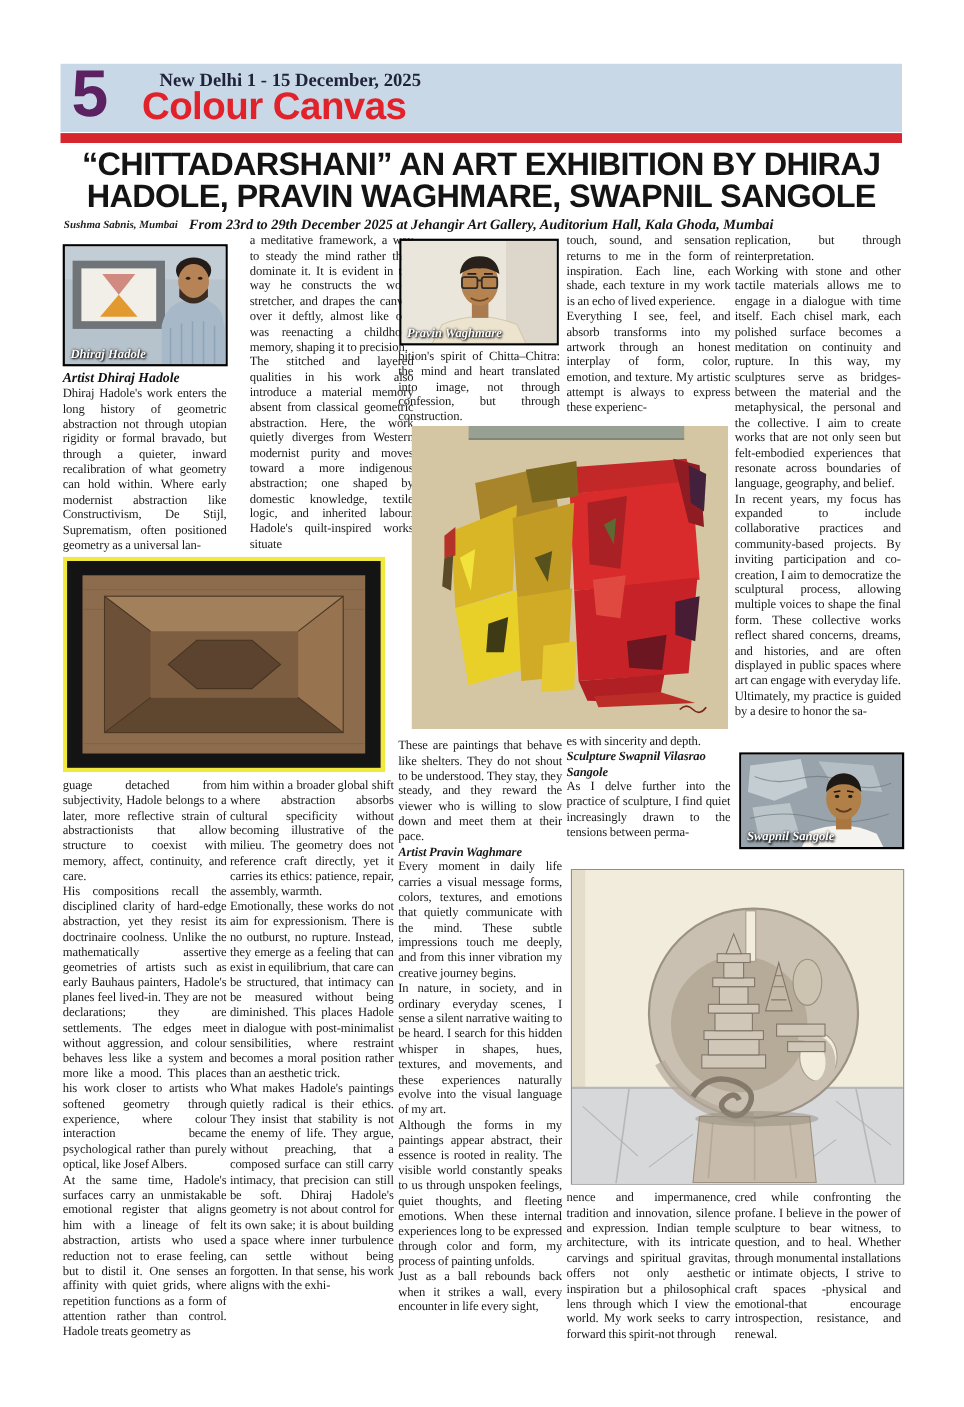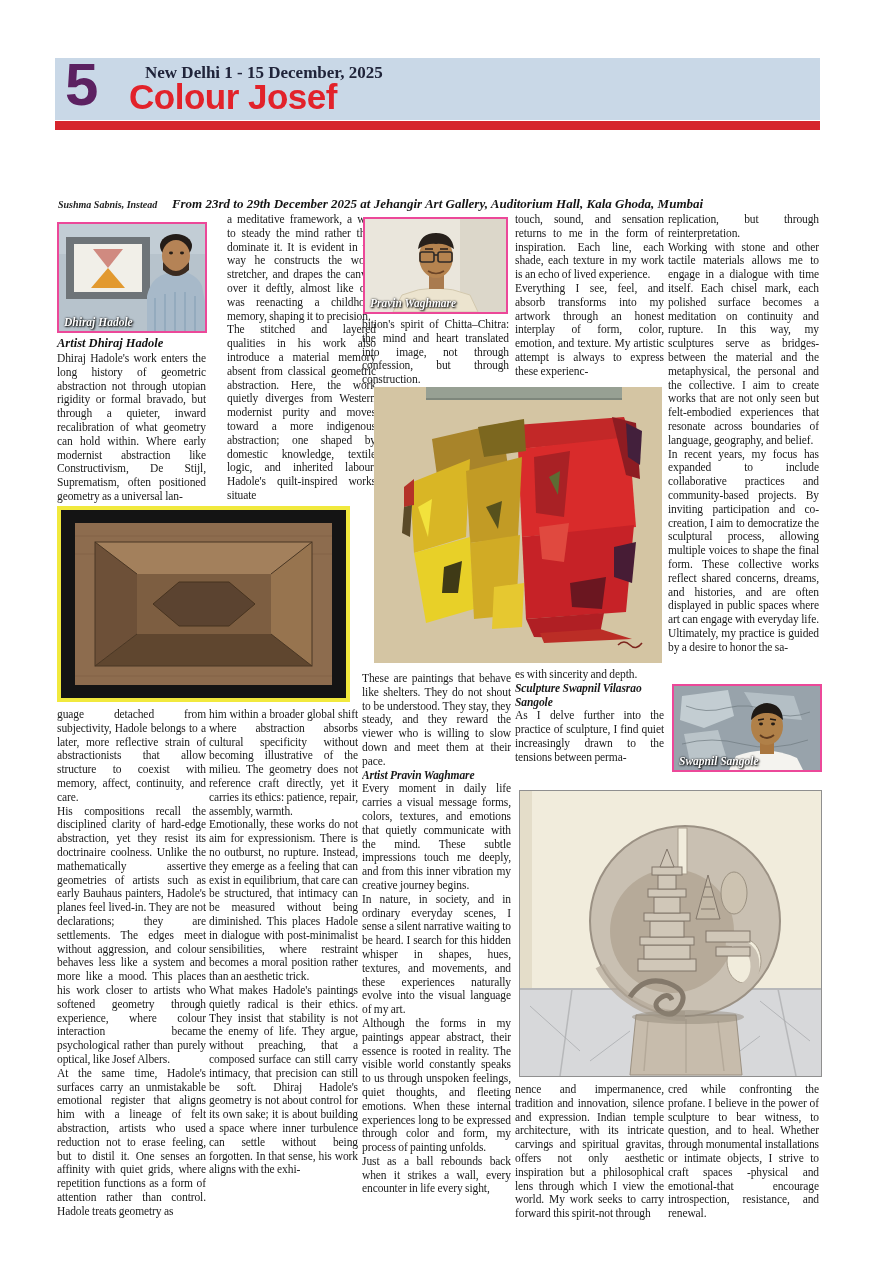--- a/index.html
+++ b/index.html
@@ -21,39 +21,40 @@
   .subhead{position:absolute;left:55px;top:196px;width:765px;text-align:center;
            font-size:13px;font-weight:bold;font-style:italic;color:#151515;}
   
   .tb{position:absolute;text-align:justify;font-size:11.5px;line-height:13.8px;
       letter-spacing:-0.1px;word-spacing:-0.3px;color:#191919;overflow:hidden;}
   .tb p{margin:0;}
   .ih{font-weight:bold;font-style:italic;text-align:left;}
   .colhead{position:absolute;font-size:12.5px;font-weight:bold;font-style:italic;color:#111;}
   
   .photo{position:absolute;overflow:hidden;}
-  .bordered{border:2px solid #ec4899;box-sizing:border-box;}
+  .bordered{border:2px solid #000000;box-sizing:border-box;}
   .thinborder{border:1px solid #8f8f8f;box-sizing:border-box;}
   .caption{position:absolute;left:5px;bottom:3px;font-style:italic;font-weight:bold;
            font-size:11.5px;color:#ffffff;text-shadow:0 0 2px #000,1px 1px 2px #000;z-index:3;}
   svg{display:block;}
 </style>
 </head>
 <body>
 
 <div class="page">
 
   <div class="masthead">
     <div class="m-num">5</div>
     <div class="m-date">New Delhi  1 - 15 December, 2025</div>
-    <div class="m-title">Colour Josef</div>
+    <div class="m-title">Colour Canvas</div>
   </div>
   <div class="redbar"></div>
 
-  <div class="byline">Sushma Sabnis, Instead</div>
+  <div class="headline">“CHITTADARSHANI” AN ART EXHIBITION BY DHIRAJ HADOLE, PRAVIN WAGHMARE, SWAPNIL SANGOLE</div>
+  <div class="byline">Sushma Sabnis, Mumbai</div>
   <div class="subhead">From 23rd to 29th December 2025 at Jehangir Art Gallery, Auditorium Hall, Kala Ghoda, Mumbai</div>
 
   <div class="photo bordered" style="left:57px;top:222px;width:150px;height:111px;">
     <svg width="146" height="107" viewBox="0 0 146 107">
       <rect width="146" height="107" fill="#b7c3cc"></rect>
       <rect x="0" y="0" width="146" height="30" fill="#c2cdd5"></rect>
       <rect x="7" y="13" width="84" height="62" fill="#6e7478"></rect>
       <rect x="15" y="20" width="68" height="48" fill="#f1efe8"></rect>
       <polygon points="34,25 64,25 49,44" fill="#d08a80"></polygon>
       <polygon points="32,64 66,64 49,44" fill="#e2992f"></polygon>

